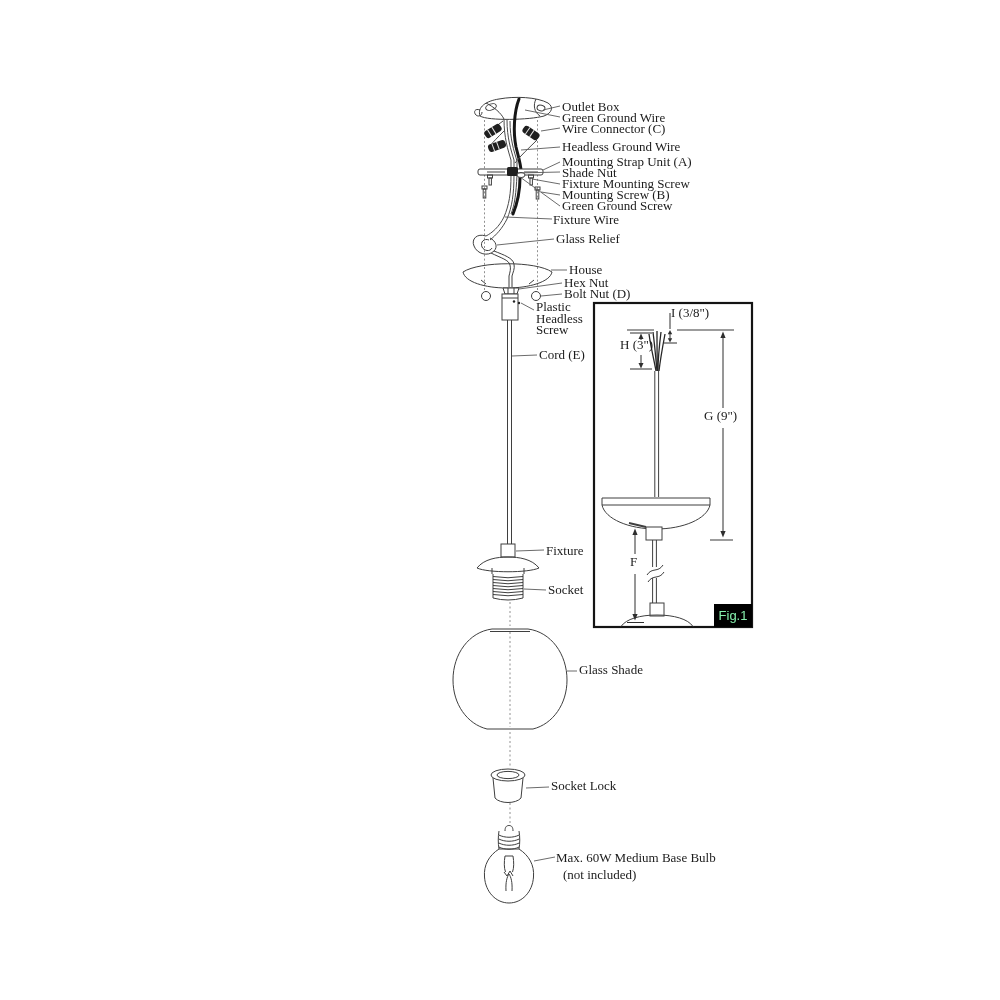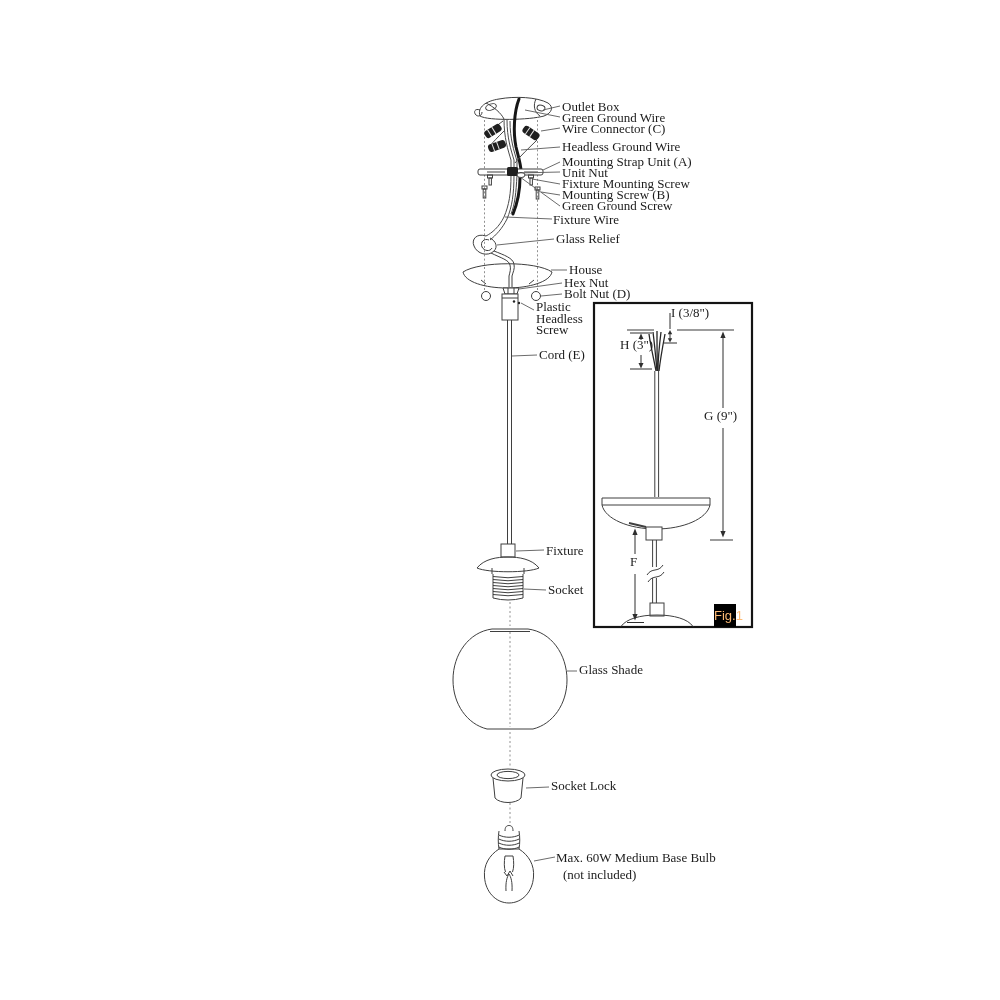--- a/index.html
+++ b/index.html
@@ -27,22 +27,22 @@
   #l-fixture{left:546px;top:545px}
   #l-socket{left:548px;top:584px}
   #l-shade{left:579px;top:664px}
   #l-ring{left:551px;top:780px}
   #l-bulb1{left:556px;top:852px}
   #l-bulb2{left:563px;top:869px}
   #l-dimi{left:671px;top:307px}
   #l-dimh{left:620px;top:339px}
   #l-dimg{left:704px;top:410px}
   #l-dimf{left:630px;top:556px}
-  #fig-badge{position:absolute;left:714px;top:604px;width:22px;height:23px;background:#000;
-             color:#fdba74;font:13px/23px "Liberation Sans",sans-serif;text-align:center;}
+  #fig-badge{position:absolute;left:714px;top:604px;width:38px;height:23px;background:#000;
+             color:#86efac;font:13px/23px "Liberation Sans",sans-serif;text-align:center;}
 </style>
 </head>
 <body>
 
 <div id="stage">
 
 <svg width="1000" height="1000" viewBox="0 0 1000 1000">
 
   <g stroke="#858585" stroke-width="0.9" stroke-dasharray="2,2.2" fill="none">
     <line x1="484.5" y1="120" x2="484.5" y2="291"></line>
@@ -260,21 +260,21 @@
       <polygon points="635,620.5 632.4,614 637.6,614" stroke="none"></polygon>
     </g>
   </g>
 </svg>
 
   <div class="lbl" id="l-outlet">Outlet Box</div>
   <div class="lbl" id="l-house">Green Ground Wire</div>
   <div class="lbl" id="l-wireconn">Wire Connector (C)</div>
   <div class="lbl" id="l-fixgnd">Headless Ground Wire</div>
   <div class="lbl" id="l-strap">Mounting Strap Unit (A)</div>
-  <div class="lbl" id="l-locknut">Unit Nut</div>
+  <div class="lbl" id="l-locknut">Shade Nut</div>
   <div class="lbl" id="l-fixmount">Fixture Mounting Screw</div>
   <div class="lbl" id="l-mountb">Mounting Screw (B)</div>
   <div class="lbl" id="l-greengnd">Green Ground Screw</div>
   <div class="lbl" id="l-fixwire">Fixture Wire</div>
   <div class="lbl" id="l-strain">Glass Relief</div>
   <div class="lbl" id="l-canopy">House</div>
   <div class="lbl" id="l-hexnut">Hex Nut</div>
   <div class="lbl" id="l-boltnut">Bolt Nut (D)</div>
   <div class="lbl" id="l-plastic">Plastic
 Headless

